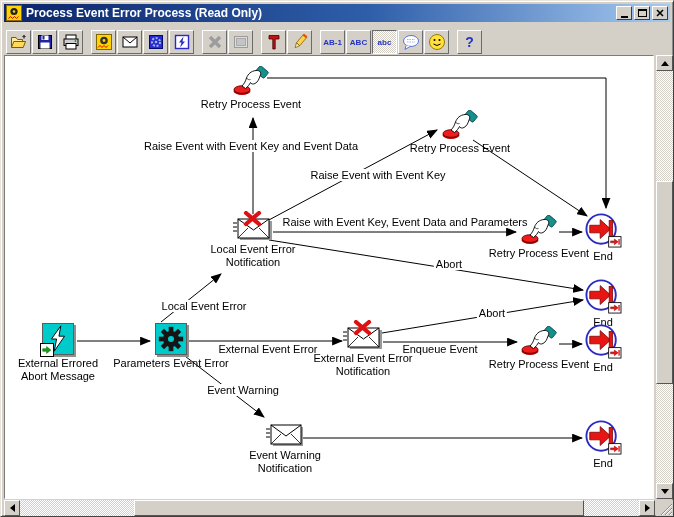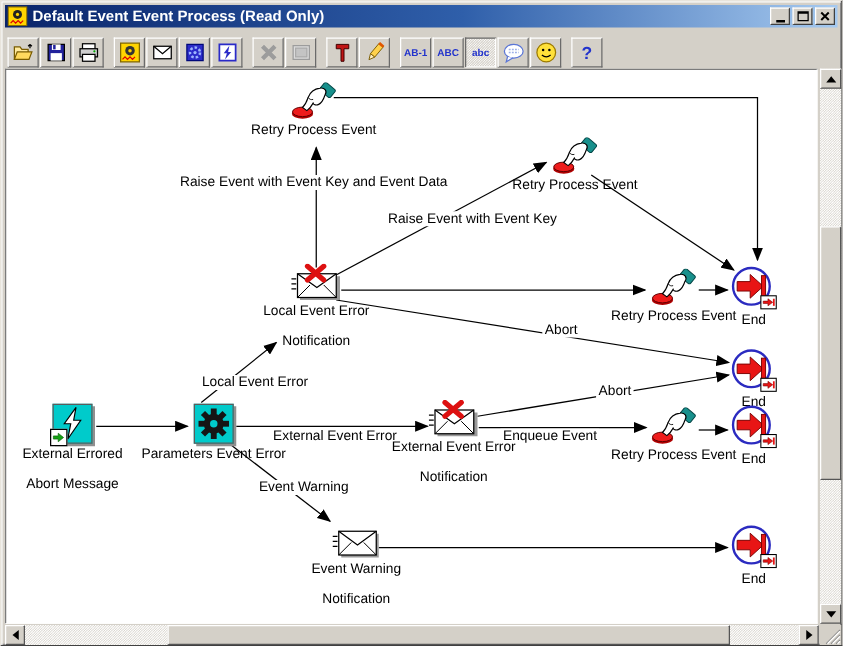--- a/index.html
+++ b/index.html
@@ -68,21 +68,21 @@
     position:absolute; z-index:2; transform:translate(-50%,-50%);
     background:#fff; padding:0 2px; font-size:11px; white-space:nowrap; color:#000;
   }
   .node {
     position:absolute; z-index:3; width:160px; transform:translateX(-50%);
     display:flex; flex-direction:column; align-items:center;
   }
   .node .icon { position:relative; }
   .node .icon svg { display:block; }
   .nlabel { font-size:11px; line-height:13px; text-align:center; color:#000; margin-top:2px; white-space:nowrap; }
-  .nlabel + .nlabel { margin-top:11px; }
+  .nlabel + .nlabel { margin-top:0; }
   .sqicon {
     position:relative; width:32px; height:32px; background:#00CBCB;
     border:1px solid #5C5C5C; box-shadow:2px 2px 0 #909090;
   }
   .sqicon .badge {
     position:absolute; left:-3px; bottom:-3px; width:14px; height:14px;
     background:#fff; border:1px solid #000;
   }
   .sqicon .badge svg { display:block; }
   
@@ -118,21 +118,21 @@
 
   <div class="titlebar">
     <span class="title-icon">
       <svg viewBox="0 0 16 16" width="16" height="16">
         <rect x="0.5" y="0.5" width="15" height="15" fill="#FFD400" stroke="#8A6D00"></rect>
         <circle cx="8" cy="6.5" r="3.6" fill="#222"></circle>
         <circle cx="8" cy="6.5" r="1.3" fill="#FFD400"></circle>
         <path d="M2.5,13.5 l2,-2 2,2 2,-2 2,2 2,-2" stroke="#E00000" fill="none"></path>
       </svg>
     </span>
-    <span class="title-text">Default Event Event Process (Read Only)</span>
+    <span class="title-text">Process Event Error Process (Read Only)</span>
     <span style="display:flex">
       <button class="win-btn">
           <span class="g-min"></span>
         </button>
       <button class="win-btn">
           <span class="g-max"></span>
         </button>
       <button class="win-btn">
         <svg viewBox="0 0 8 8" width="8" height="8">
             <path d="M1,1 L7,7 M7,1 L1,7" stroke="#000" stroke-width="1.6"></path>
@@ -274,20 +274,21 @@
           <line x1="176" y1="297" x2="259" y2="361" marker-end="url(#arw)"></line>
           <line x1="378" y1="286" x2="512" y2="286" marker-end="url(#arw)"></line>
           <line x1="377" y1="277" x2="578" y2="244" marker-end="url(#arw)"></line>
           <line x1="554" y1="288" x2="577" y2="288" marker-end="url(#arw)"></line>
           <line x1="298" y1="382" x2="577" y2="382" marker-end="url(#arw)"></line>
         </g>
       </svg>
 
       <div class="edge-label" style="left:373px;top:119px">Raise Event with Event Key</div>
       <div class="edge-label" style="left:246px;top:90px">Raise Event with Event Key and Event Data</div>
+      <div class="edge-label" style="left:400px;top:166px">Raise with Event Key, Event Data and Parameters</div>
       <div class="edge-label" style="left:444px;top:208px">Abort</div>
       <div class="edge-label" style="left:199px;top:250px">Local Event Error</div>
       <div class="edge-label" style="left:487px;top:257px">Abort</div>
       <div class="edge-label" style="left:263px;top:293px">External Event Error</div>
       <div class="edge-label" style="left:435px;top:293px">Enqueue Event</div>
       <div class="edge-label" style="left:238px;top:334px">Event Warning</div>
 
       <div class="node" style="left:246px;top:10px">
         <div class="icon">
           <svg viewBox="0 0 36 30" width="36" height="30">

